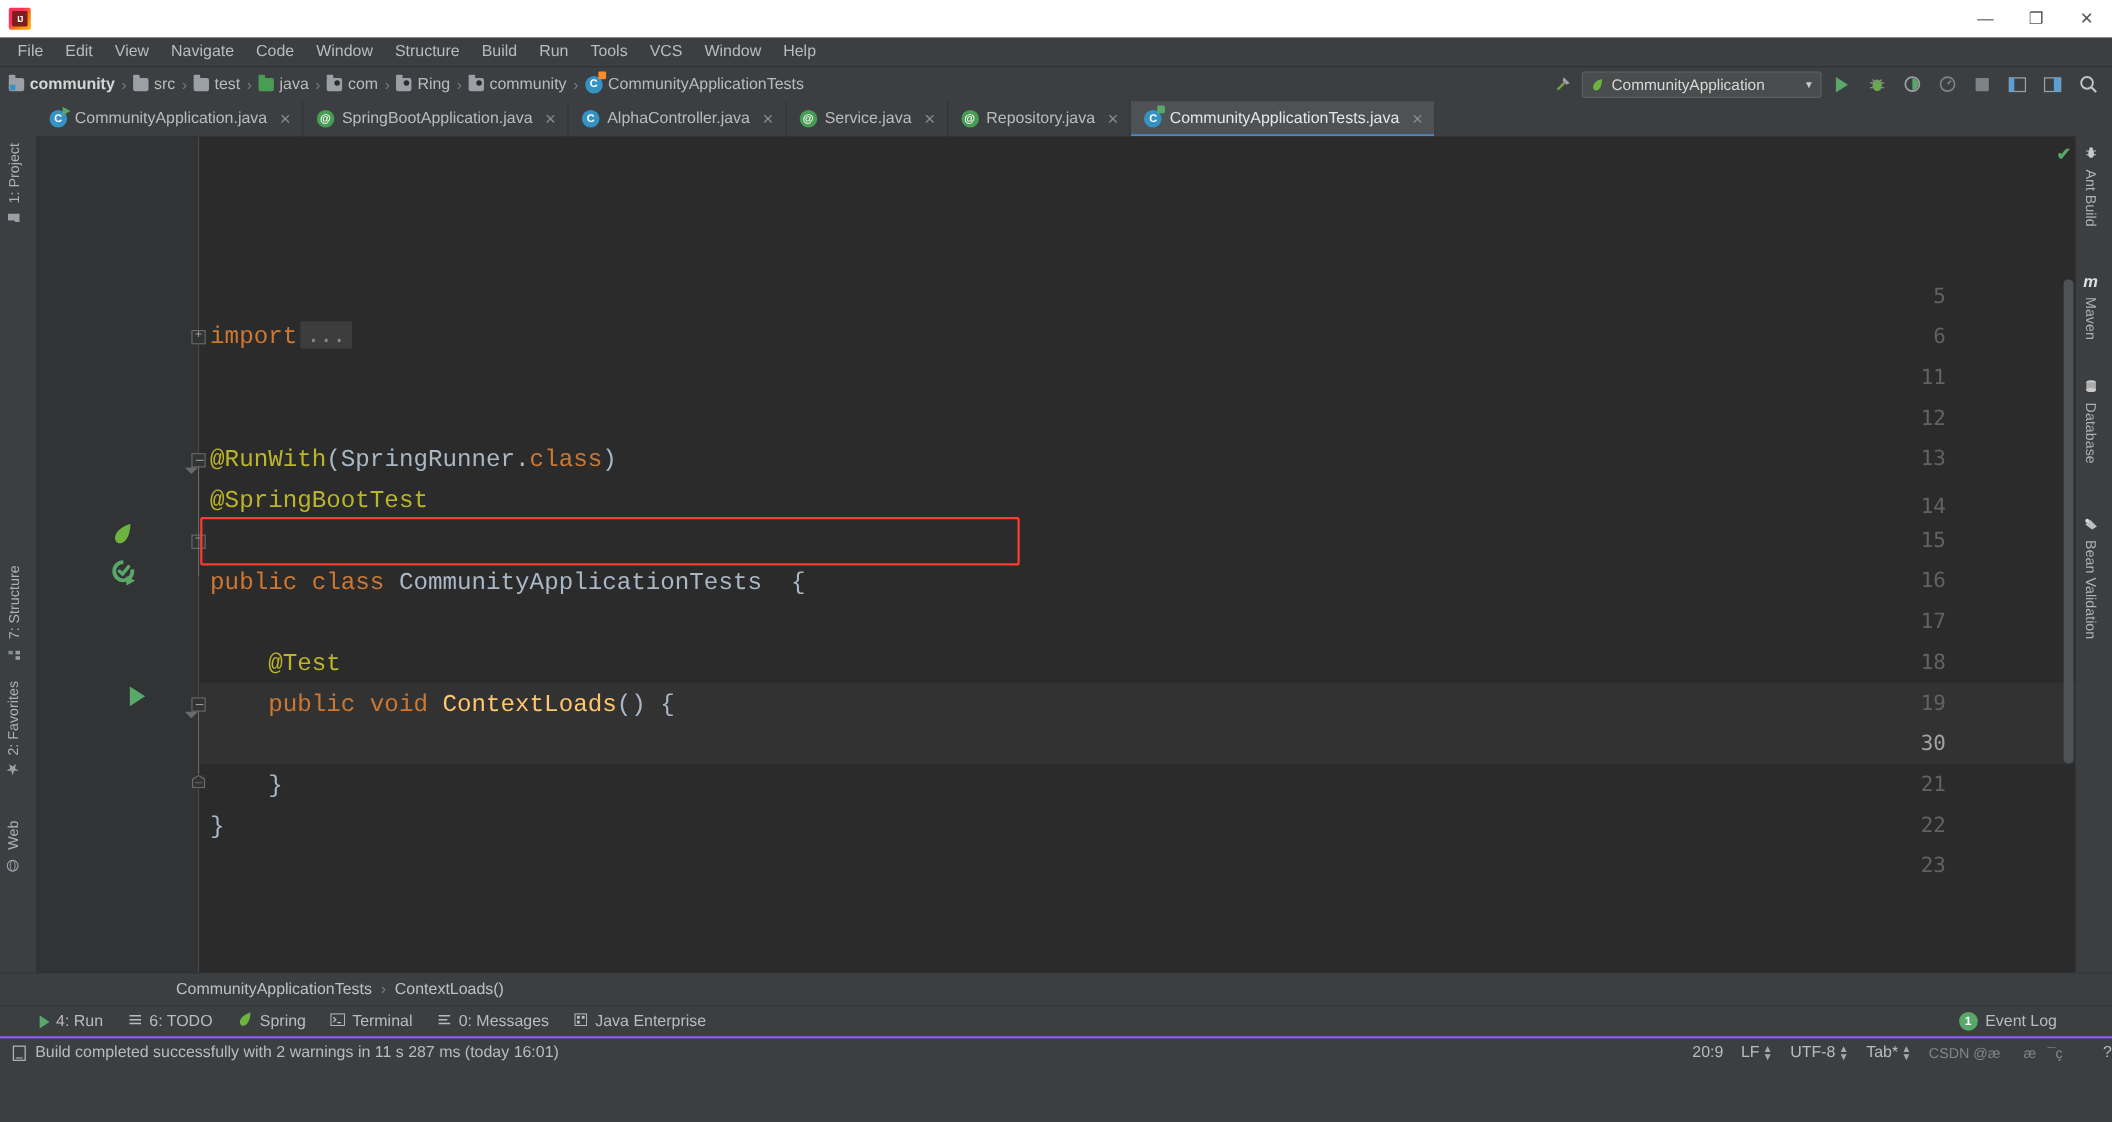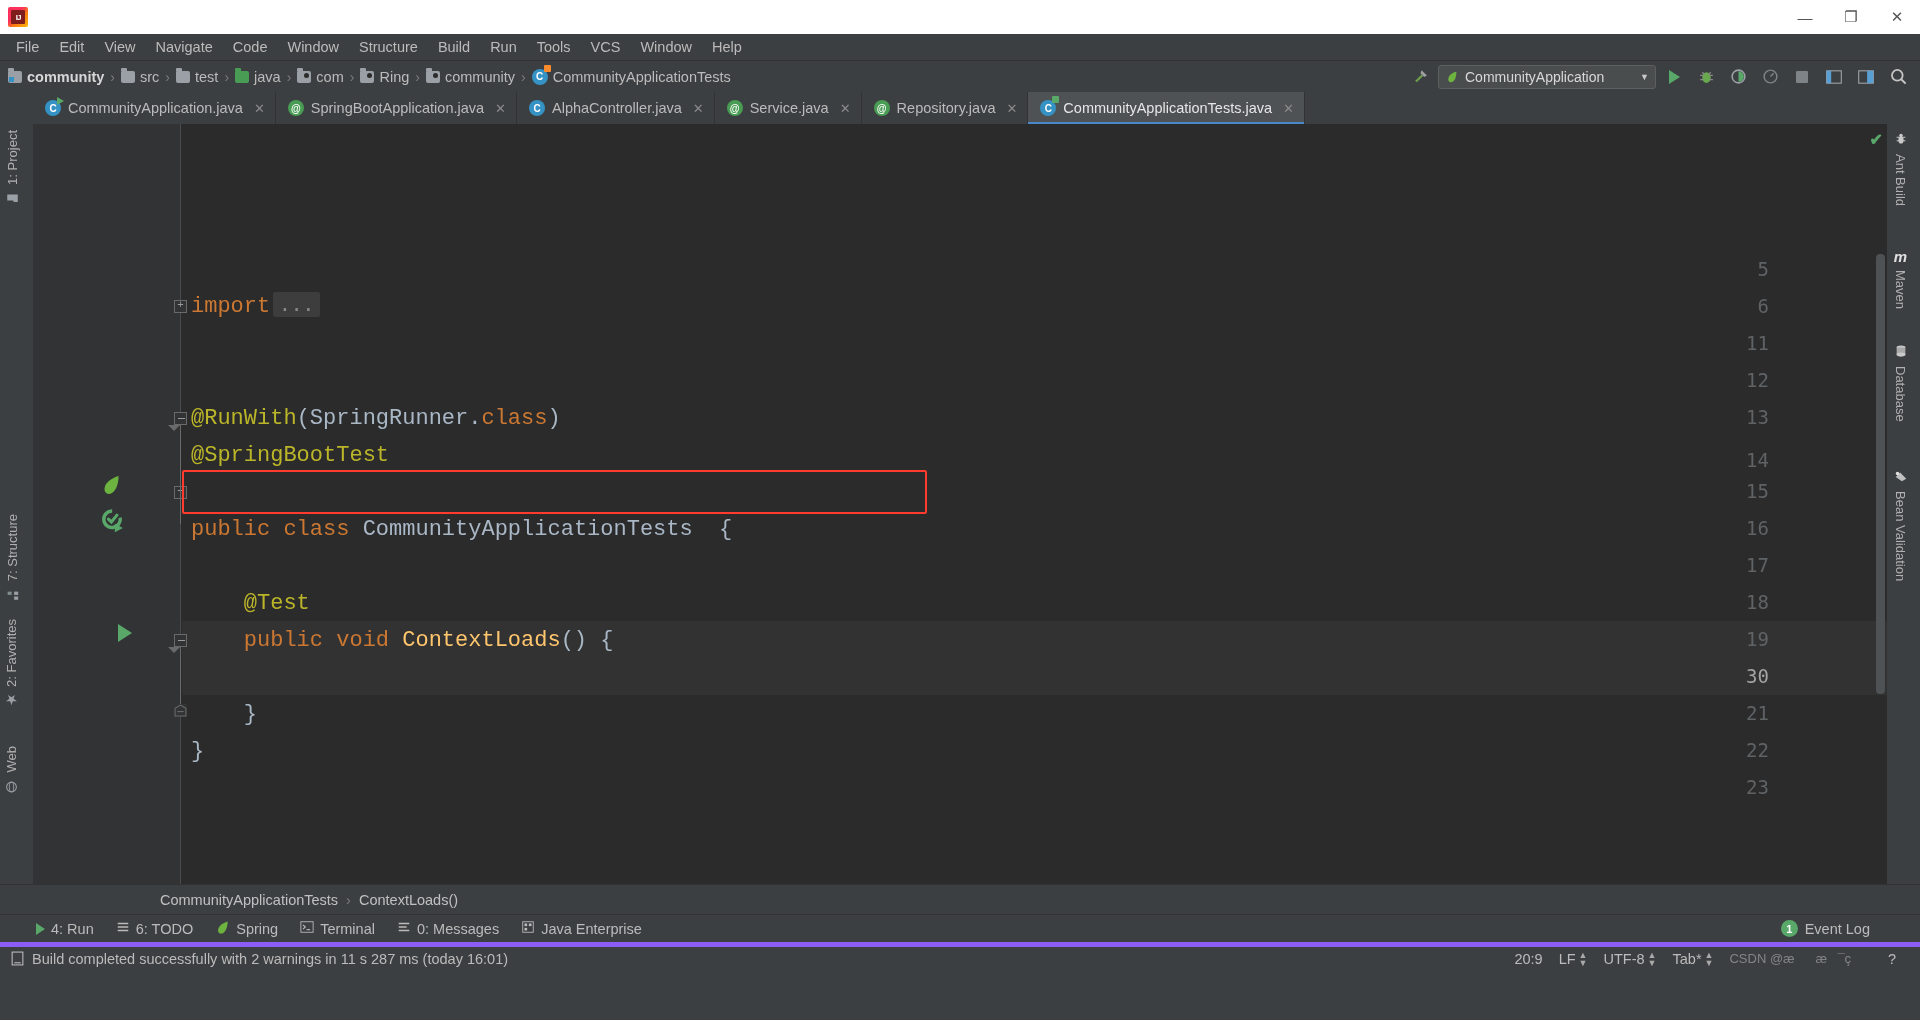--- a/index.html
+++ b/index.html
@@ -186,24 +186,24 @@
   }
   .bw { display:flex; align-items:center; gap:6px; font-size:14.5px; color:#bbbbbb; white-space:nowrap;}
   #eventlog { position:absolute; right: 50px; display:flex; align-items:center; gap:7px; font-size:14.5px; color:#bbbbbb;}
   .badge { width:17px;height:17px;border-radius:50%;background:#59a869;color:#fff;
            font-size:11px;display:flex;align-items:center;justify-content:center; font-weight:bold;}
 
   
   #statusbar {
     height: 28px; background:#3c3f41; display:flex; align-items:center;
     padding-left: 10px; font-size:14.5px; color:#bbbbbb; position:relative;
-    border-top:5px solid #8b5cf6;
+    border-top:2px solid #8b5cf6;
   }
   #status-left { display:flex; align-items:center; gap:8px; }
-  #status-right { position:absolute; right:24px; display:flex; align-items:center; gap:16px; }
+  #status-right { position:absolute; right:0; display:flex; align-items:center; gap:16px; }
   #status-right .sep-item { display:flex; align-items:center; gap:3px; }
   .updown { font-size:9px; line-height:8px; color:#a9a9a9; display:flex; flex-direction:column;}
 
   .mini-ic { width:14px;height:14px; display:inline-flex; align-items:center; justify-content:center; }
 </style>
 </head>
 <body>
 
 <div id="titlebar">
   <div class="ij-logo">

